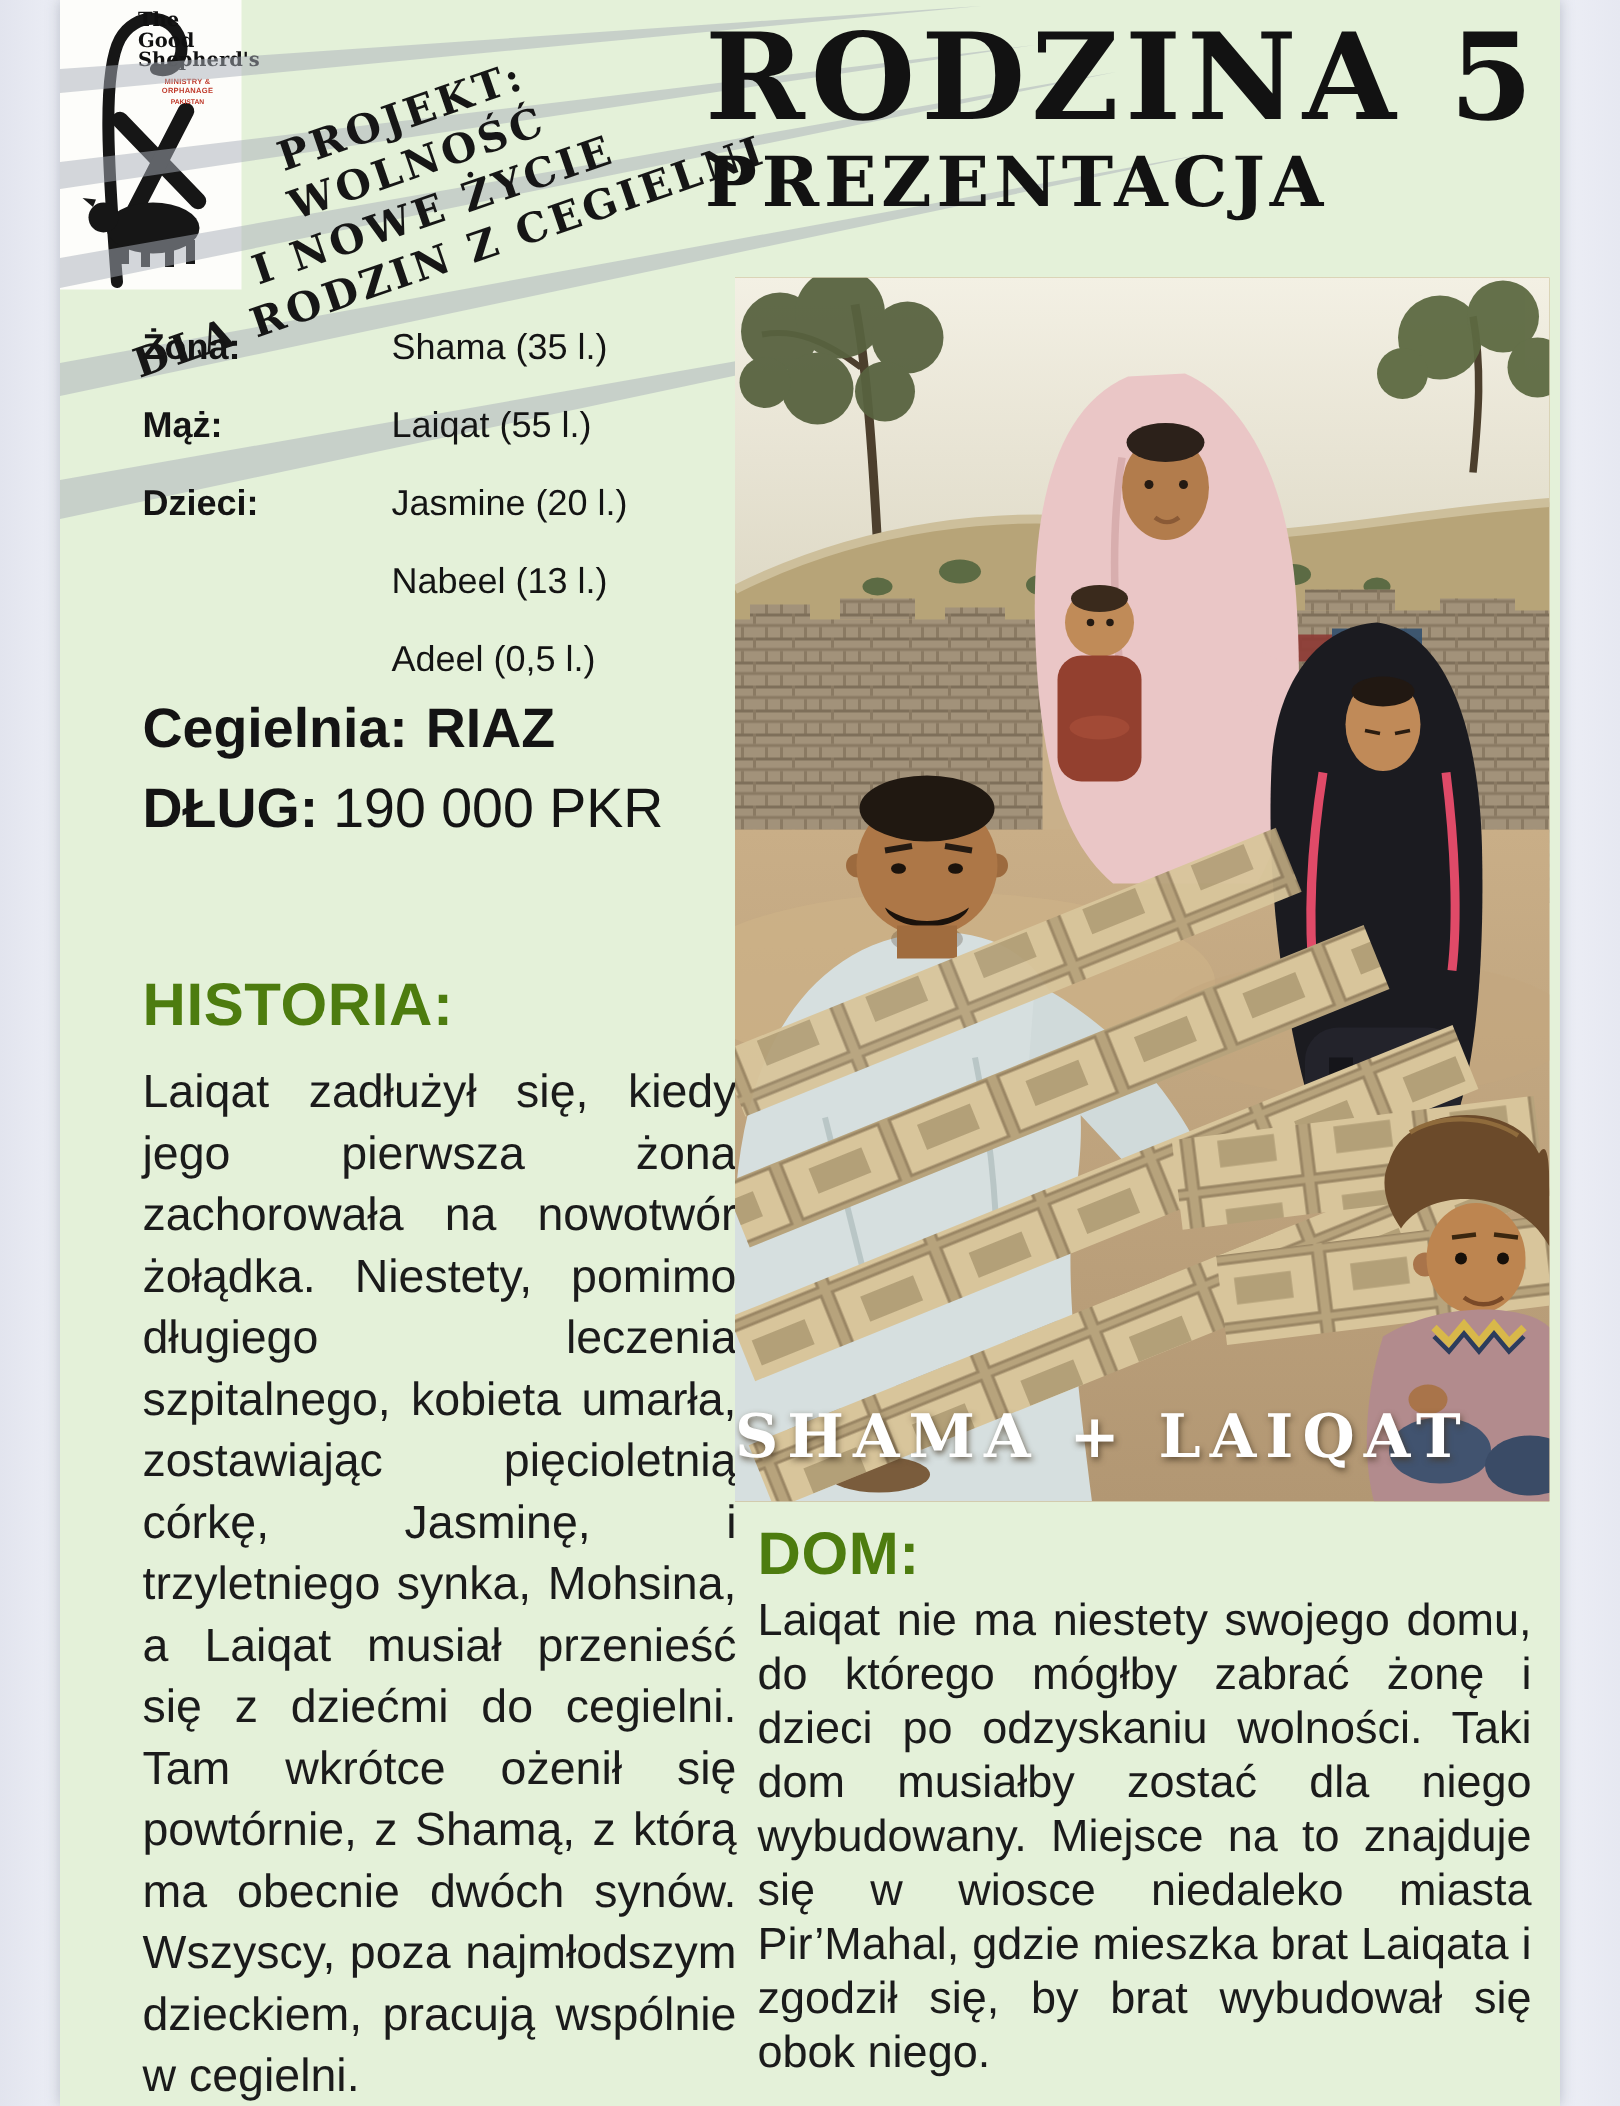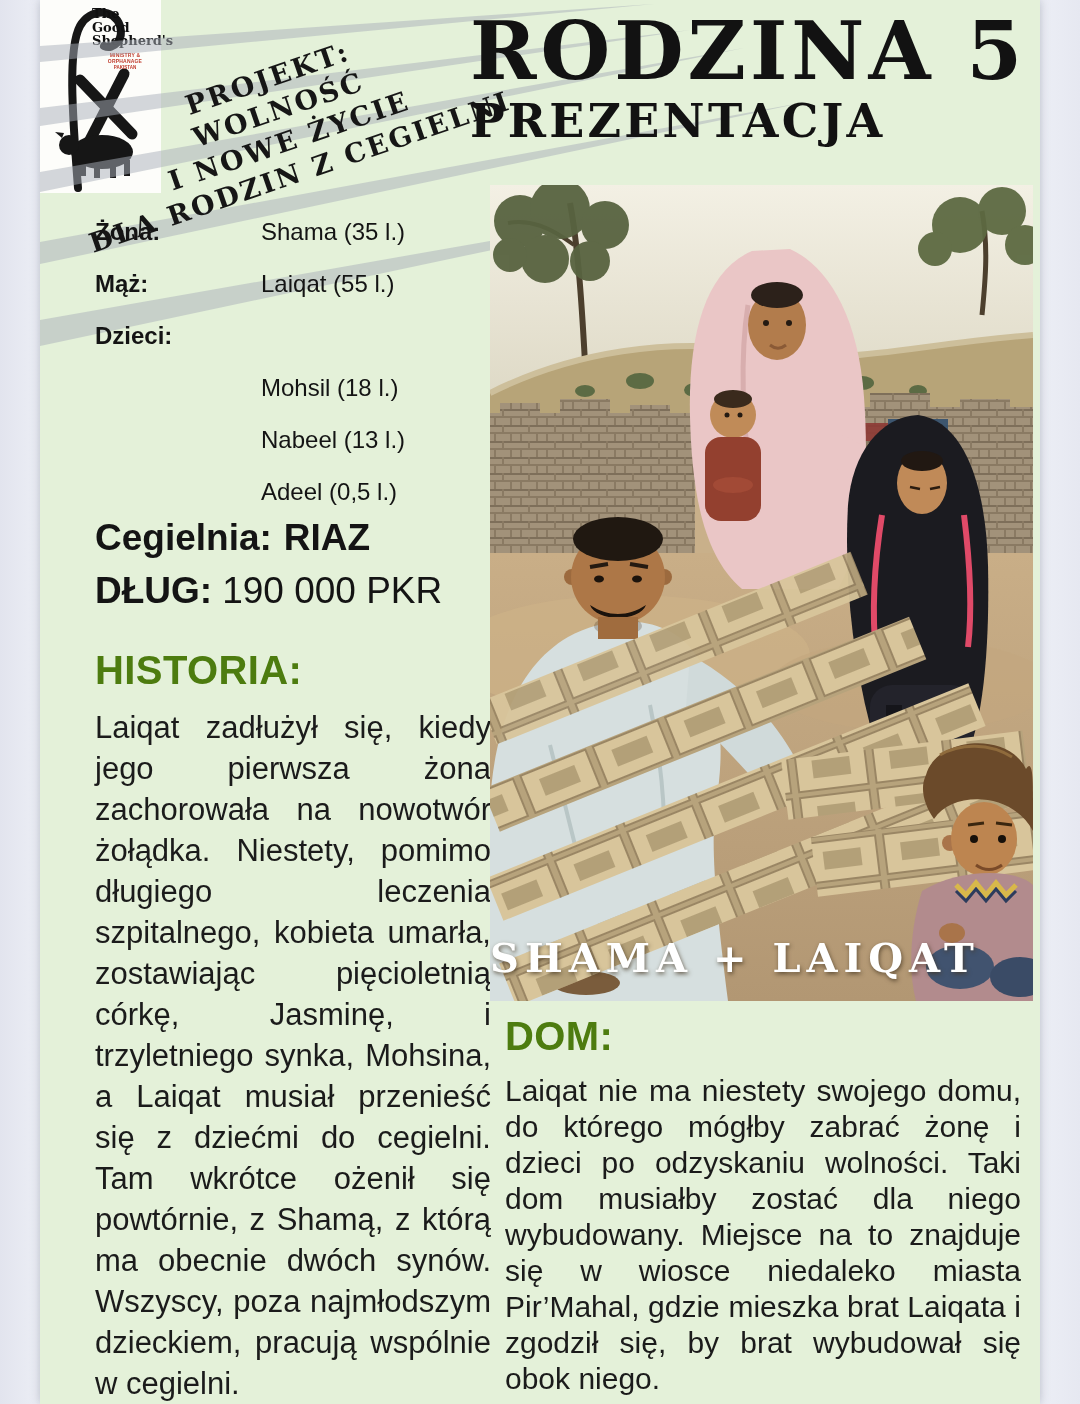--- a/index.html
+++ b/index.html
@@ -45,21 +45,21 @@
 
   
   .photo{position:absolute;left:450px;top:185px;width:543px;height:816px;margin:0;z-index:3;overflow:hidden;background:#c9b08a;}
   .photo svg{position:absolute;left:0;top:0;}
   .caption{position:absolute;left:0;right:0;bottom:20px;text-align:left;color:#ffffff;
            font-family:"DejaVu Serif",serif;font-weight:700;font-size:40px;letter-spacing:.15em;white-space:nowrap;
            text-shadow:1px 2px 4px rgba(70,55,35,.75);}
 
   
   .home{position:absolute;left:465px;top:1014px;width:516px;z-index:3;color:#1b1b1b;}
-  .home p{margin:14px 0 0 0;font-size:30px;line-height:36px;text-align:justify;}
+  .home p{margin:4px 0 0 0;font-size:30px;line-height:36px;text-align:justify;}
 </style>
 </head>
 <body>
 
 <div class="stage">
   <div class="page">
 
     <div class="logo">
       <svg width="121" height="193" viewBox="0 0 121 193">
         <path d="M38,188 C32,110 28,48 40,26 C50,8 74,8 80,26 C84,40 74,50 64,46" fill="none" stroke="#161616" stroke-width="8" stroke-linecap="round"></path>
@@ -113,24 +113,21 @@
       <div class="info-row">
         <span class="lbl">Żona:</span>
         <span class="val">Shama (35 l.)</span>
       </div>
       <div class="info-row">
         <span class="lbl">Mąż:</span>
         <span class="val">Laiqat (55 l.)</span>
       </div>
       <div class="info-row">
         <span class="lbl">Dzieci:</span>
-      </div>
-      <div class="info-row">
-        <span class="lbl"></span>
-        <span class="val">Mohsil (18 l.)</span>
+        <span class="val">Jasmine (20 l.)</span>
       </div>
       <div class="info-row">
         <span class="lbl"></span>
         <span class="val">Nabeel (13 l.)</span>
       </div>
       <div class="info-row">
         <span class="lbl"></span>
         <span class="val">Adeel (0,5 l.)</span>
       </div>
       <div class="info-line">

